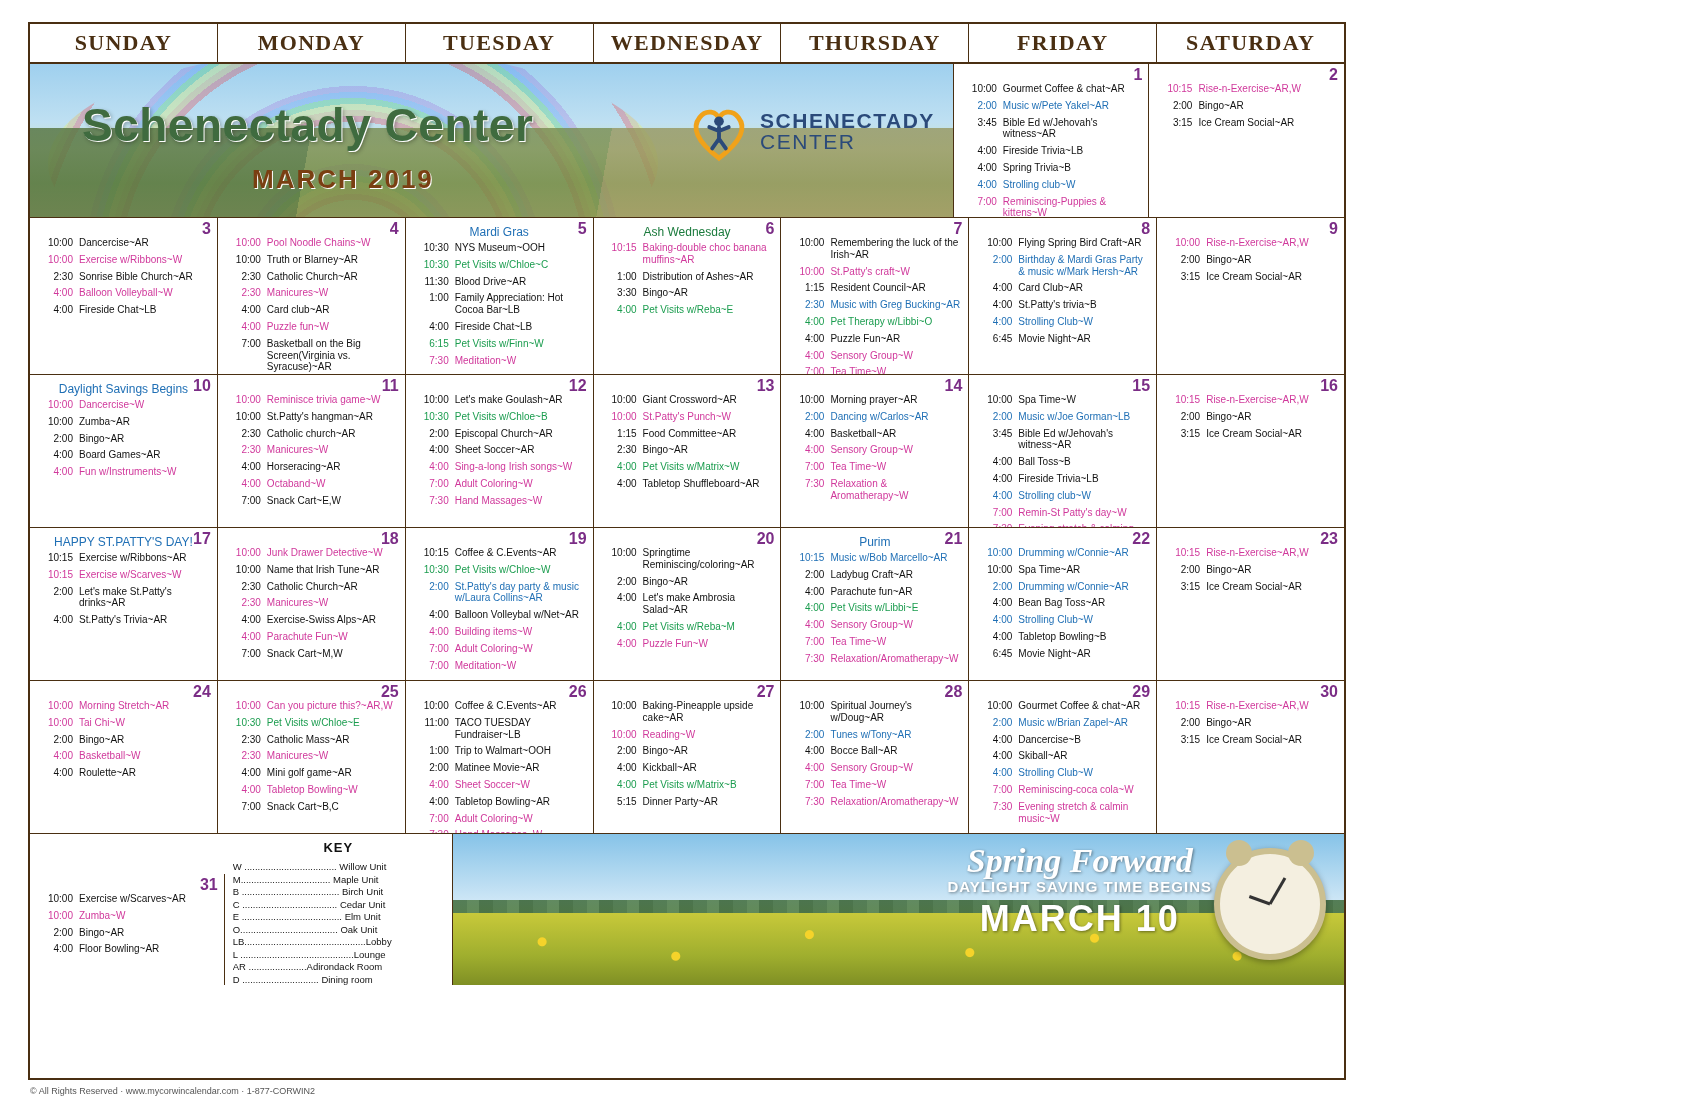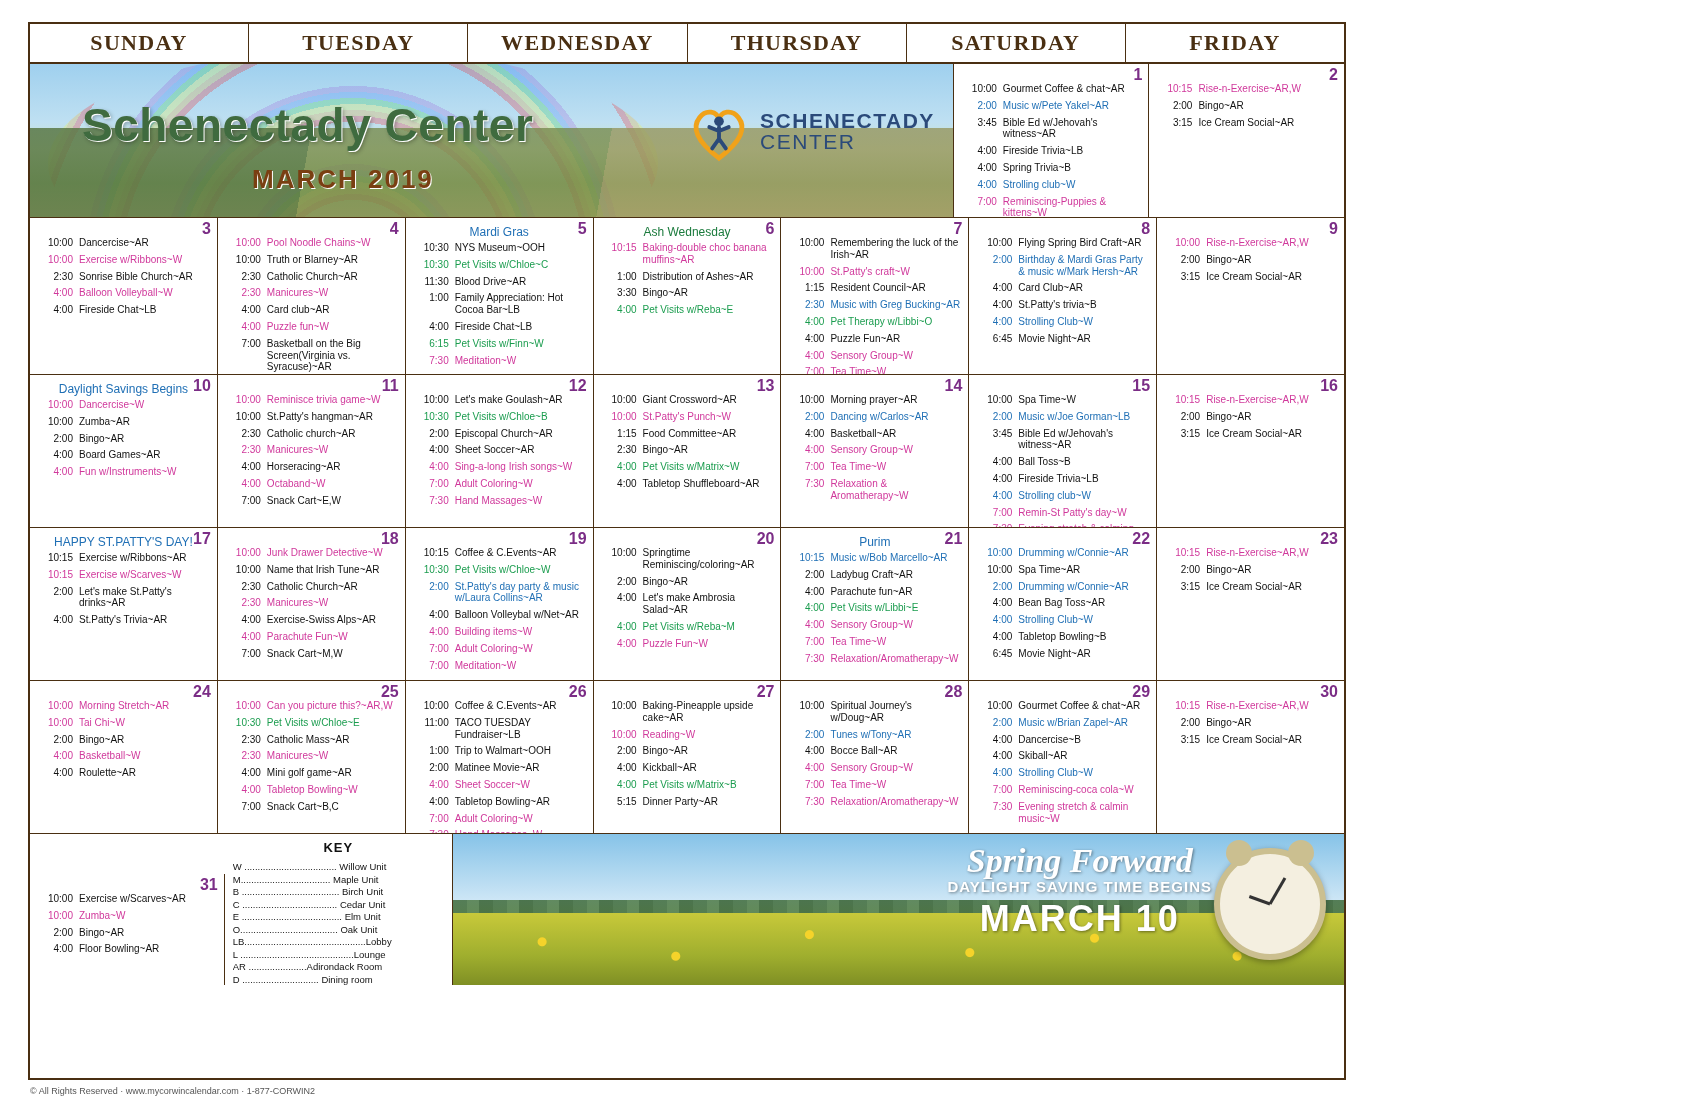--- a/index.html
+++ b/index.html
@@ -62,25 +62,26 @@
   .copy{position:absolute;left:30px;bottom:4px;font-size:9px;color:#555;}
 </style>
 </head>
 <body>
 
 <div class="page">
   <div class="cal">
 
     <div class="dow-row">
       <div class="dow">SUNDAY</div>
+      <div class="dow">MONDAY</div>
       <div class="dow">TUESDAY</div>
       <div class="dow">WEDNESDAY</div>
       <div class="dow">THURSDAY</div>
+      <div class="dow">FRIDAY</div>
       <div class="dow">SATURDAY</div>
-      <div class="dow">FRIDAY</div>
     </div>
 
     <div class="week" id="week0" style="height:153px;">
       <div class="banner" style="flex:5 1 0;border-right:1px solid #4a2f12;position:relative;">
         <div class="rainbow"></div>
         <div class="mount"></div>
         <div class="banner-title">Schenectady Center</div>
         <div class="banner-sub">MARCH 2019</div>
         <div class="logo">
           <div class="logo-mark">

